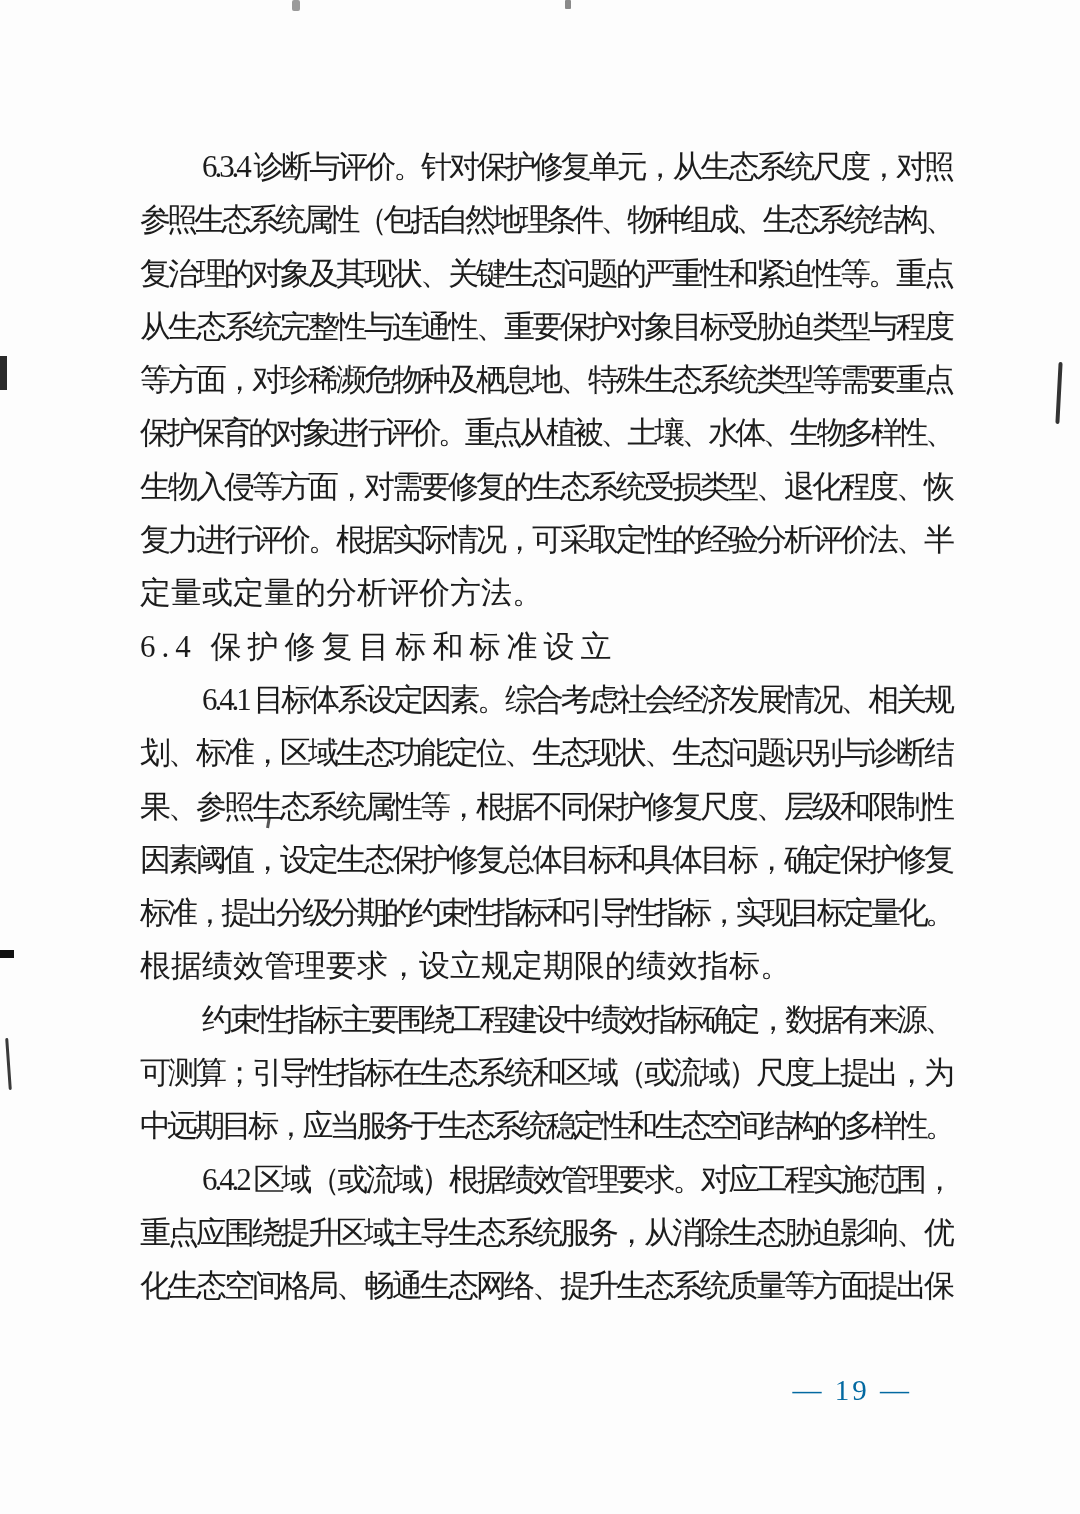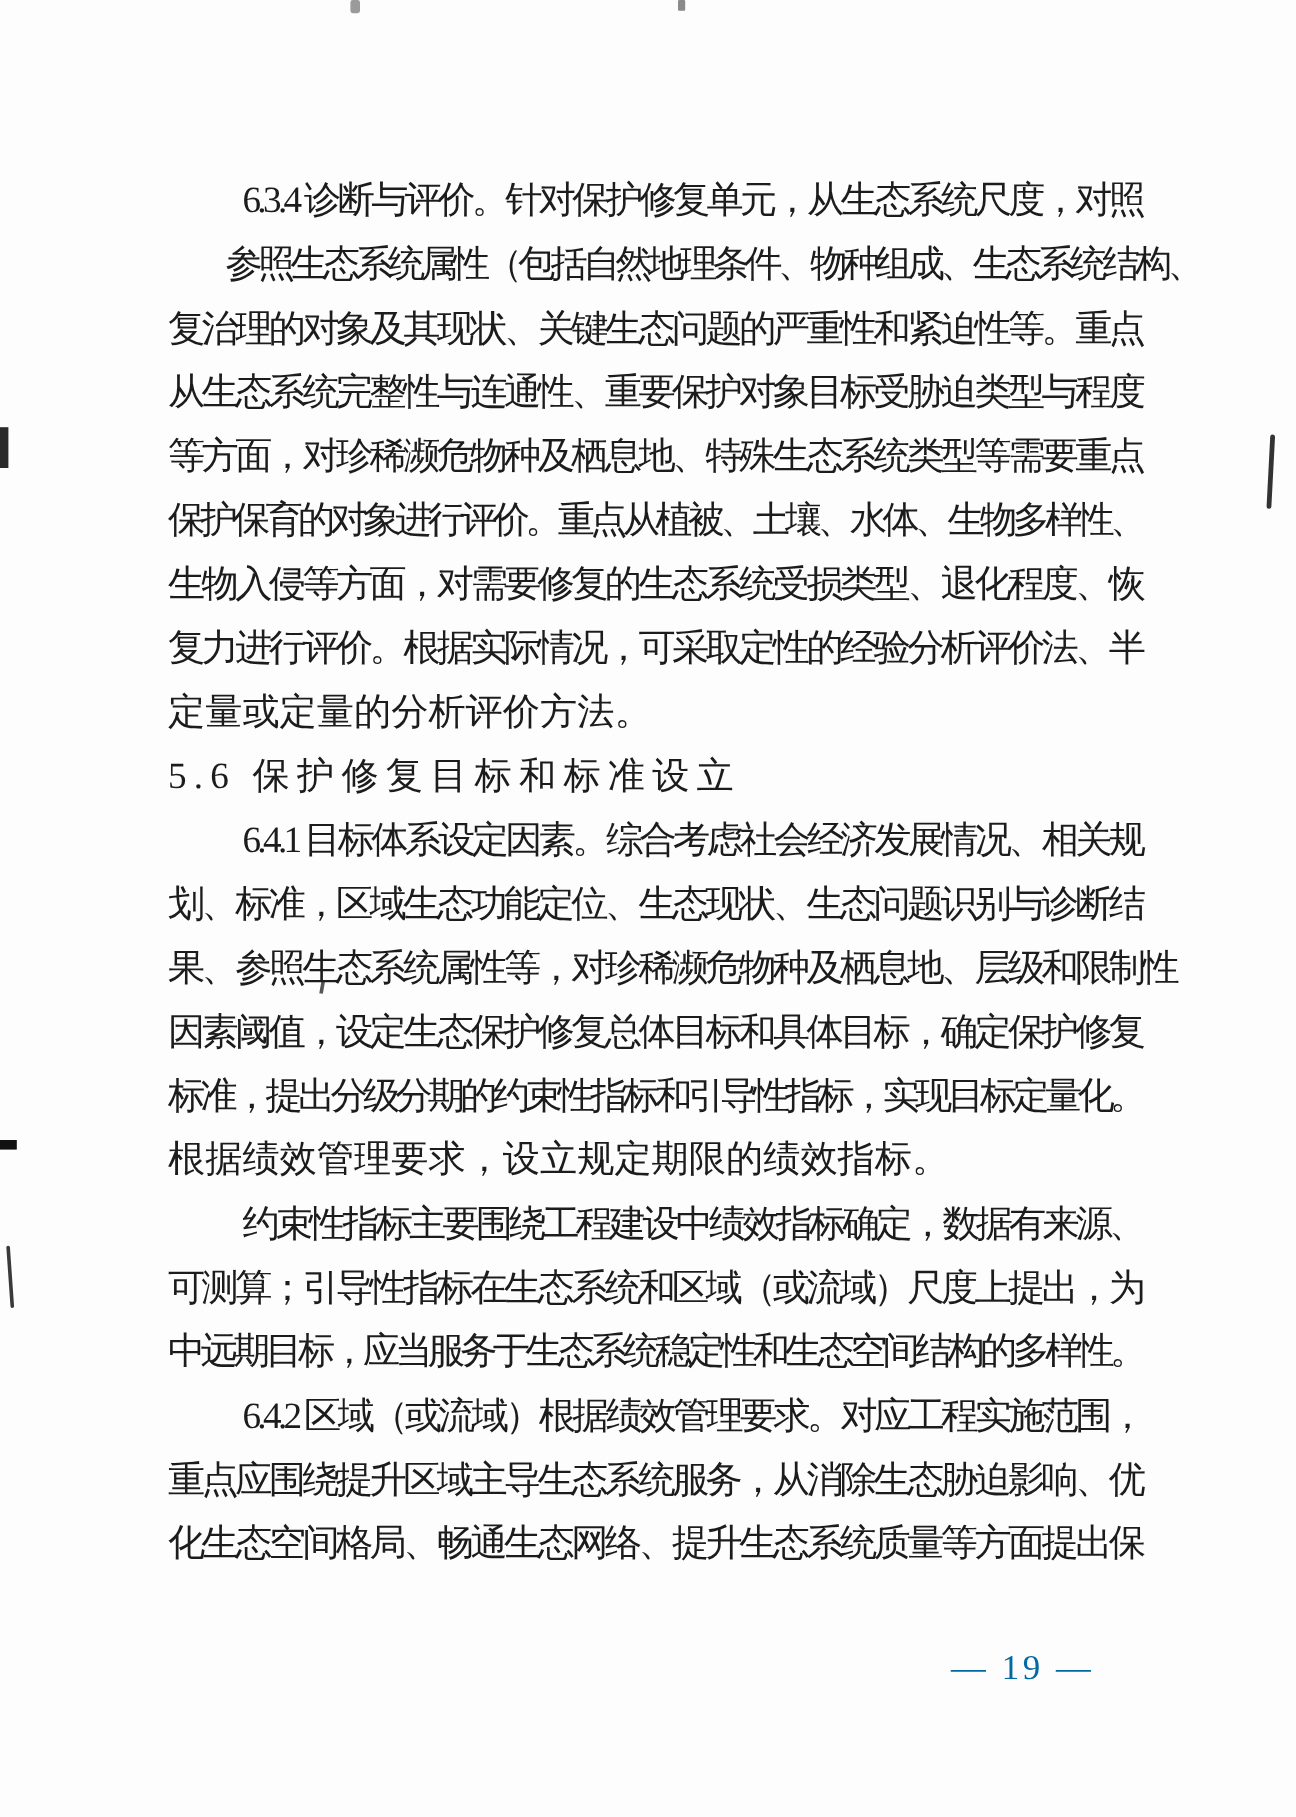--- a/index.html
+++ b/index.html
@@ -63,32 +63,32 @@
   <div class="artifact a-top1"></div>
   <div class="artifact a-top2"></div>
   <div class="artifact a-left-bar"></div>
   <div class="artifact a-right-stroke"></div>
   <div class="artifact a-left-dash"></div>
   <div class="artifact a-left-curve"></div>
   <div class="artifact a-tick"></div>
 
   <div class="text-body">
       <div class="line indent"><span style="letter-spacing: -3.05645px;">6.3.4 诊断与评价。针对保护修复单元，从生态系统尺度，对照</span></div>
-      <div class="line"><span style="letter-spacing: -3.93333px; margin-left: 48px;">参照生态系统属性（包括自然地理条件、物种组成、生态系统结构、</span></div>
+      <div class="line"><span style="letter-spacing: -3.93333px;">参照生态系统属性（包括自然地理条件、物种组成、生态系统结构、</span></div>
       <div class="line"><span style="letter-spacing: -3px; margin-top: 24px;">复治理的对象及其现状、关键生态问题的严重性和紧迫性等。重点</span></div>
       <div class="line"><span style="letter-spacing: -3px;">从生态系统完整性与连通性、重要保护对象目标受胁迫类型与程度</span></div>
       <div class="line"><span style="letter-spacing: -3px;">等方面，对珍稀濒危物种及栖息地、特殊生态系统类型等需要重点</span></div>
       <div class="line"><span style="letter-spacing: -3.93333px;">保护保育的对象进行评价。重点从植被、土壤、水体、生物多样性、</span></div>
       <div class="line"><span style="letter-spacing: -3px;">生物入侵等方面，对需要修复的生态系统受损类型、退化程度、恢</span></div>
       <div class="line"><span style="letter-spacing: -3px;">复力进行评价。根据实际情况，可采取定性的经验分析评价法、半</span></div>
       <div class="line"><span>定量或定量的分析评价方法。</span></div>
-      <div class="line heading"><span>5.6 保护修复目标和标准设立</span></div>
+      <div class="line heading"><span>6.4 保护修复目标和标准设立</span></div>
       <div class="line indent"><span style="letter-spacing: -3.05645px; font-family: Liberation Serif, serif;">6.4.1 目标体系设定因素。综合考虑社会经济发展情况、相关规</span></div>
       <div class="line"><span style="letter-spacing: -3px;">划、标准，区域生态功能定位、生态现状、生态问题识别与诊断结</span></div>
-      <div class="line"><span style="letter-spacing: -3px;">果、参照生态系统属性等，对珍稀濒危物种及栖息地、层级和限制性</span></div>
+      <div class="line"><span style="letter-spacing: -3px;">果、参照生态系统属性等，根据不同保护修复尺度、层级和限制性</span></div>
       <div class="line"><span style="letter-spacing: -3px;">因素阈值，设定生态保护修复总体目标和具体目标，确定保护修复</span></div>
       <div class="line"><span style="letter-spacing: -3.93333px;">标准，提出分级分期的约束性指标和引导性指标，实现目标定量化。</span></div>
       <div class="line"><span>根据绩效管理要求，设立规定期限的绩效指标。</span></div>
       <div class="line indent"><span style="letter-spacing: -3.22222px;">约束性指标主要围绕工程建设中绩效指标确定，数据有来源、</span></div>
       <div class="line"><span style="letter-spacing: -3px;">可测算；引导性指标在生态系统和区域（或流域）尺度上提出，为</span></div>
       <div class="line"><span style="letter-spacing: -3.93333px;">中远期目标，应当服务于生态系统稳定性和生态空间结构的多样性。</span></div>
       <div class="line indent"><span style="letter-spacing: -3.05645px;">6.4.2 区域（或流域）根据绩效管理要求。对应工程实施范围，</span></div>
       <div class="line"><span style="letter-spacing: -3px;">重点应围绕提升区域主导生态系统服务，从消除生态胁迫影响、优</span></div>
       <div class="line"><span style="letter-spacing: -3px;">化生态空间格局、畅通生态网络、提升生态系统质量等方面提出保</span></div>
     </div>

